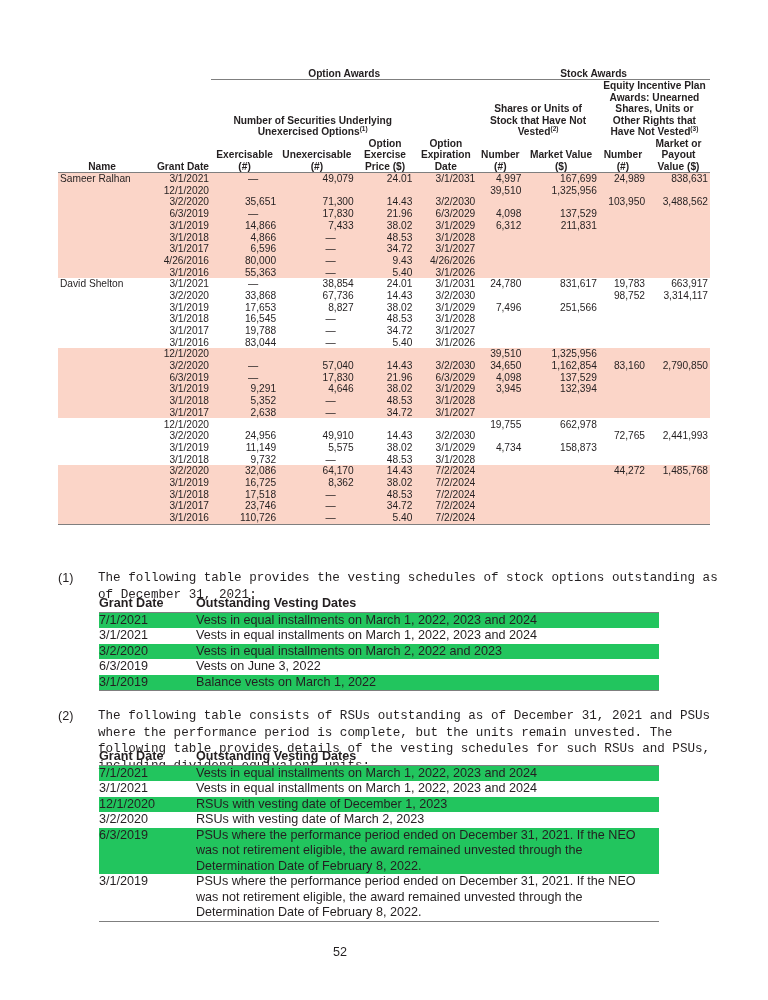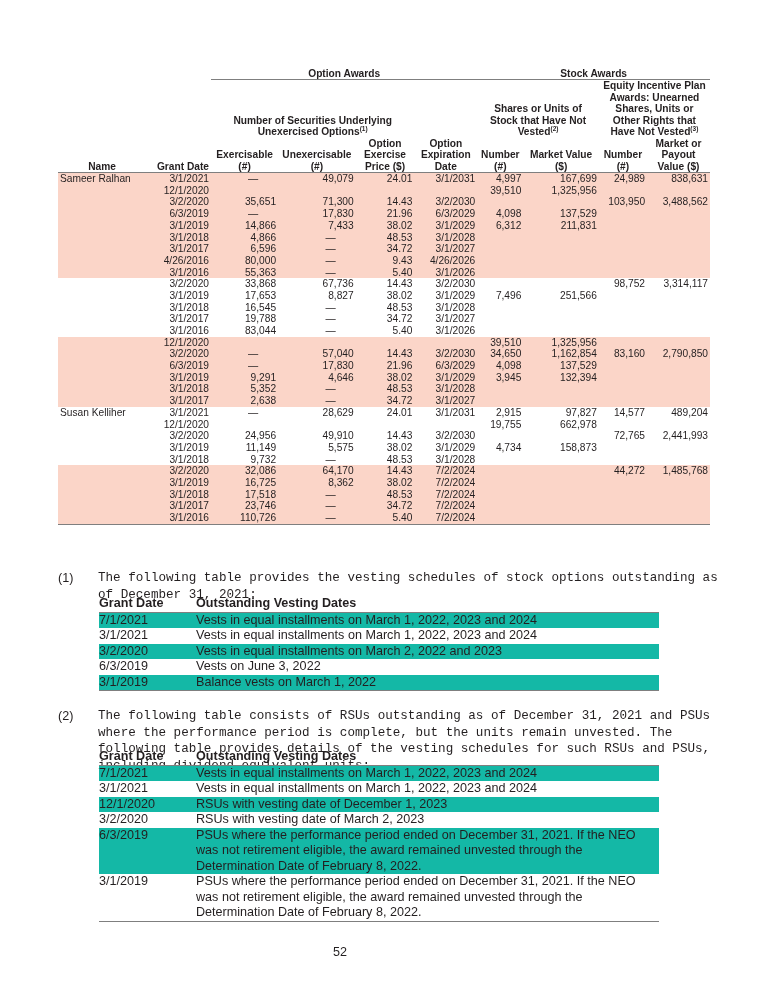--- a/index.html
+++ b/index.html
@@ -21,21 +21,21 @@
   .sup { font-size: 6.5px; vertical-align: super; line-height: 0; }
 
   
   .note { position: absolute; left: 58px; width: 660px; font-size: 12.6px; line-height: 16.5px; }
   .note .num { position: absolute; left: 0; top: 0; }
   .note .txt { margin-left: 40px; display: block; font-family: Liberation Mono, monospace; }
   table.vest { position: absolute; left: 99px; width: 560px; border-collapse: collapse; font-size: 12.6px; line-height: 15.5px; }
   table.vest th { text-align: left; font-weight: bold; border-bottom: 1.5px solid #7f7f7f; padding: 0; }
   table.vest td { padding: 0; vertical-align: top; }
   table.vest td.gd { width: 97px; }
-  table.vest tr.shade td { background: #14b8a6; }
+  table.vest tr.shade td { background: #22c55e; }
   table.vest tr.last td { border-bottom: 1.5px solid #7f7f7f; }
   .pageno { position: absolute; left: 0; width: 680px; top: 945px; text-align: center; font-size: 12.6px; }
 </style>
 </head>
 <body>
 
 <div class="page">
 
   <table class="awards">
     <colgroup>
@@ -179,20 +179,32 @@
           <td class="r">55,363</td>
           <td class="r" style="padding-right: 20px;">—</td>
           <td class="r">5.40</td>
           <td class="r">3/1/2026</td>
           <td class="r"></td>
           <td class="r"></td>
           <td class="r"></td>
           <td class="r"></td>
         </tr>
         <tr>
+          <td>David Shelton</td>
+          <td class="r">3/1/2021</td>
+          <td class="r" style="padding-right: 20px;">—</td>
+          <td class="r">38,854</td>
+          <td class="r">24.01</td>
+          <td class="r">3/1/2031</td>
+          <td class="r">24,780</td>
+          <td class="r">831,617</td>
+          <td class="r">19,783</td>
+          <td class="r">663,917</td>
+        </tr>
+        <tr>
           <td></td>
           <td class="r">3/2/2020</td>
           <td class="r">33,868</td>
           <td class="r">67,736</td>
           <td class="r">14.43</td>
           <td class="r">3/2/2030</td>
           <td class="r"></td>
           <td class="r"></td>
           <td class="r">98,752</td>
           <td class="r">3,314,117</td>
@@ -309,32 +321,20 @@
           <td></td>
           <td class="r">3/1/2017</td>
           <td class="r">2,638</td>
           <td class="r" style="padding-right: 20px;">—</td>
           <td class="r">34.72</td>
           <td class="r">3/1/2027</td>
           <td class="r"></td>
           <td class="r"></td>
           <td class="r"></td>
           <td class="r"></td>
-        </tr>
-        <tr>
-          <td>Susan Kelliher</td>
-          <td class="r">3/1/2021</td>
-          <td class="r" style="padding-right: 20px;">—</td>
-          <td class="r">28,629</td>
-          <td class="r">24.01</td>
-          <td class="r">3/1/2031</td>
-          <td class="r">2,915</td>
-          <td class="r">97,827</td>
-          <td class="r">14,577</td>
-          <td class="r">489,204</td>
         </tr>
         <tr>
           <td></td>
           <td class="r">12/1/2020</td>
           <td class="r"></td>
           <td class="r"></td>
           <td class="r"></td>
           <td class="r"></td>
           <td class="r">19,755</td>
           <td class="r">662,978</td>

